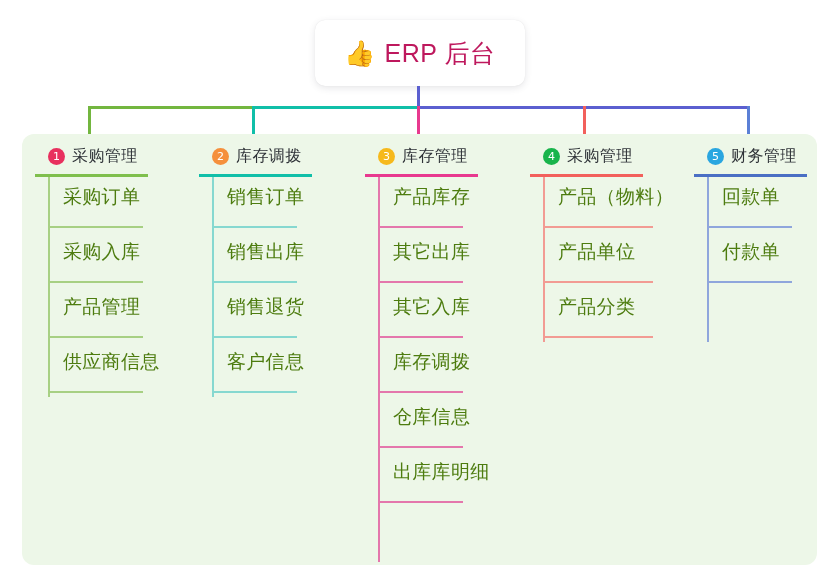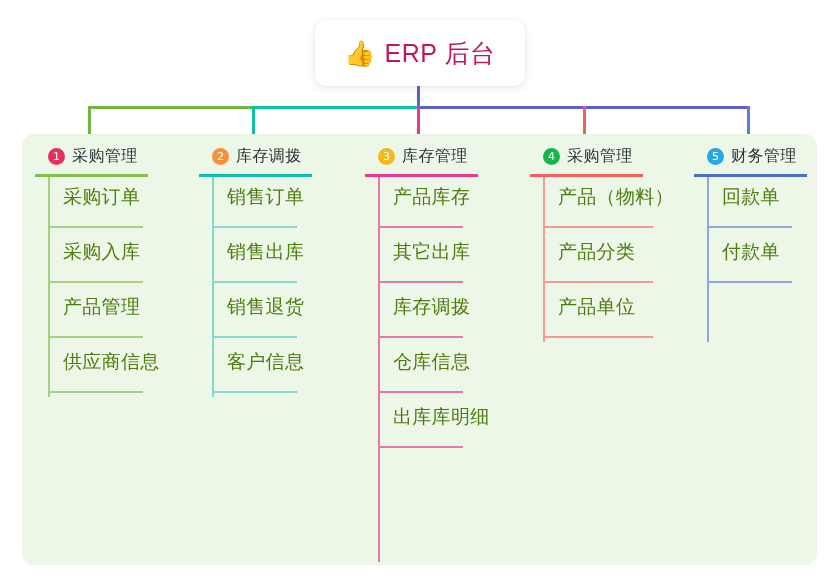--- a/index.html
+++ b/index.html
@@ -188,20 +188,24 @@
           <div class="spine" style="background: rgb(228, 119, 172); height: 385px;"></div>
           <div class="item">
             <span class="item-label">产品库存</span>
             <div class="item-rule" style="width: 85px; background: rgb(228, 119, 172);"></div>
           </div>
           <div class="item">
             <span class="item-label">其它出库</span>
             <div class="item-rule" style="width: 85px; background: rgb(228, 119, 172);"></div>
           </div>
           <div class="item">
+            <span class="item-label">其它入库</span>
+            <div class="item-rule" style="width: 85px; background: rgb(228, 119, 172);"></div>
+          </div>
+          <div class="item">
             <span class="item-label">库存调拨</span>
             <div class="item-rule" style="width: 85px; background: rgb(228, 119, 172);"></div>
           </div>
           <div class="item">
             <span class="item-label">仓库信息</span>
             <div class="item-rule" style="width: 85px; background: rgb(228, 119, 172);"></div>
           </div>
           <div class="item">
             <span class="item-label">出库库明细</span>
             <div class="item-rule" style="width: 85px; background: rgb(228, 119, 172);"></div>
@@ -214,27 +218,27 @@
           <span class="col-title">采购管理</span>
         </div>
         <div class="head-rule" style="width: 113px; background: rgb(242, 96, 92);"></div>
         <div class="col-body">
           <div class="spine" style="background: rgb(242, 155, 147); height: 165px;"></div>
           <div class="item">
             <span class="item-label">产品（物料）</span>
             <div class="item-rule" style="width: 110px; background: rgb(242, 155, 147);"></div>
           </div>
           <div class="item">
+            <span class="item-label">产品单位</span>
+            <div class="item-rule" style="width: 110px; background: rgb(242, 155, 147);"></div>
+          </div>
+          <div class="item">
             <span class="item-label">产品分类</span>
             <div class="item-rule" style="width: 110px; background: rgb(242, 155, 147);"></div>
           </div>
-          <div class="item">
-            <span class="item-label">产品单位</span>
-            <div class="item-rule" style="width: 110px; background: rgb(242, 155, 147);"></div>
-          </div>
         </div>
       </div>
       <div class="col" style="left: 694px;">
         <div class="col-head">
           <span class="badge" style="background: rgb(42, 166, 224);">5</span>
           <span class="col-title">财务管理</span>
         </div>
         <div class="head-rule" style="width: 113px; background: rgb(74, 111, 196);"></div>
         <div class="col-body">
           <div class="spine" style="background: rgb(143, 166, 220); height: 165px;"></div>

